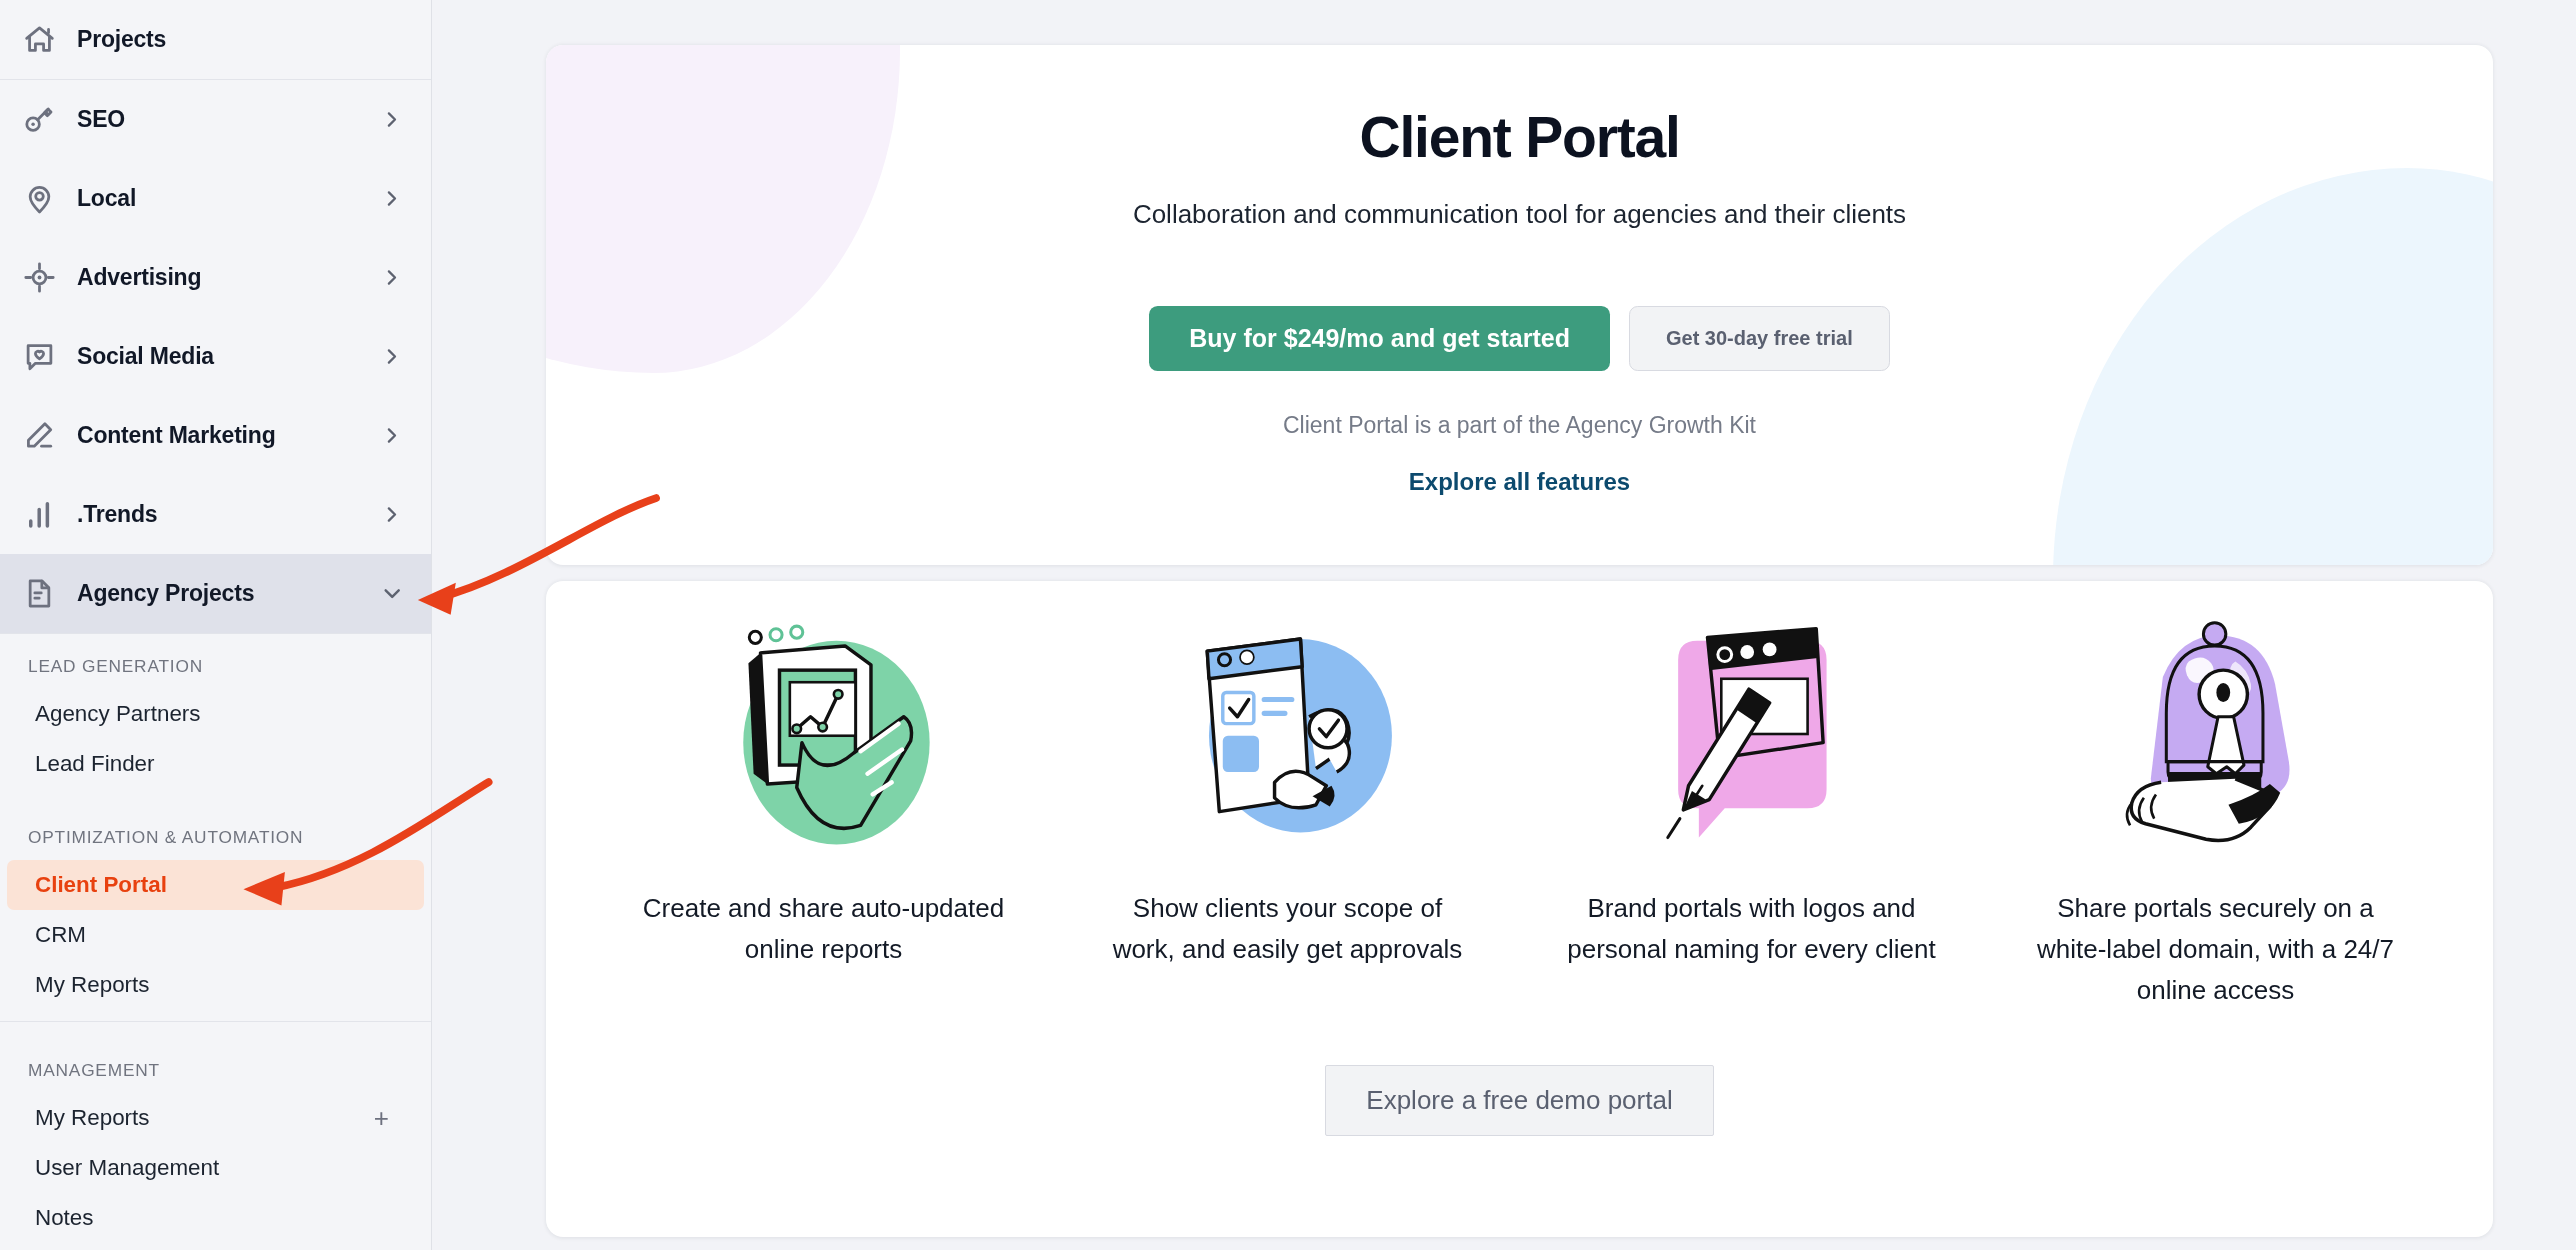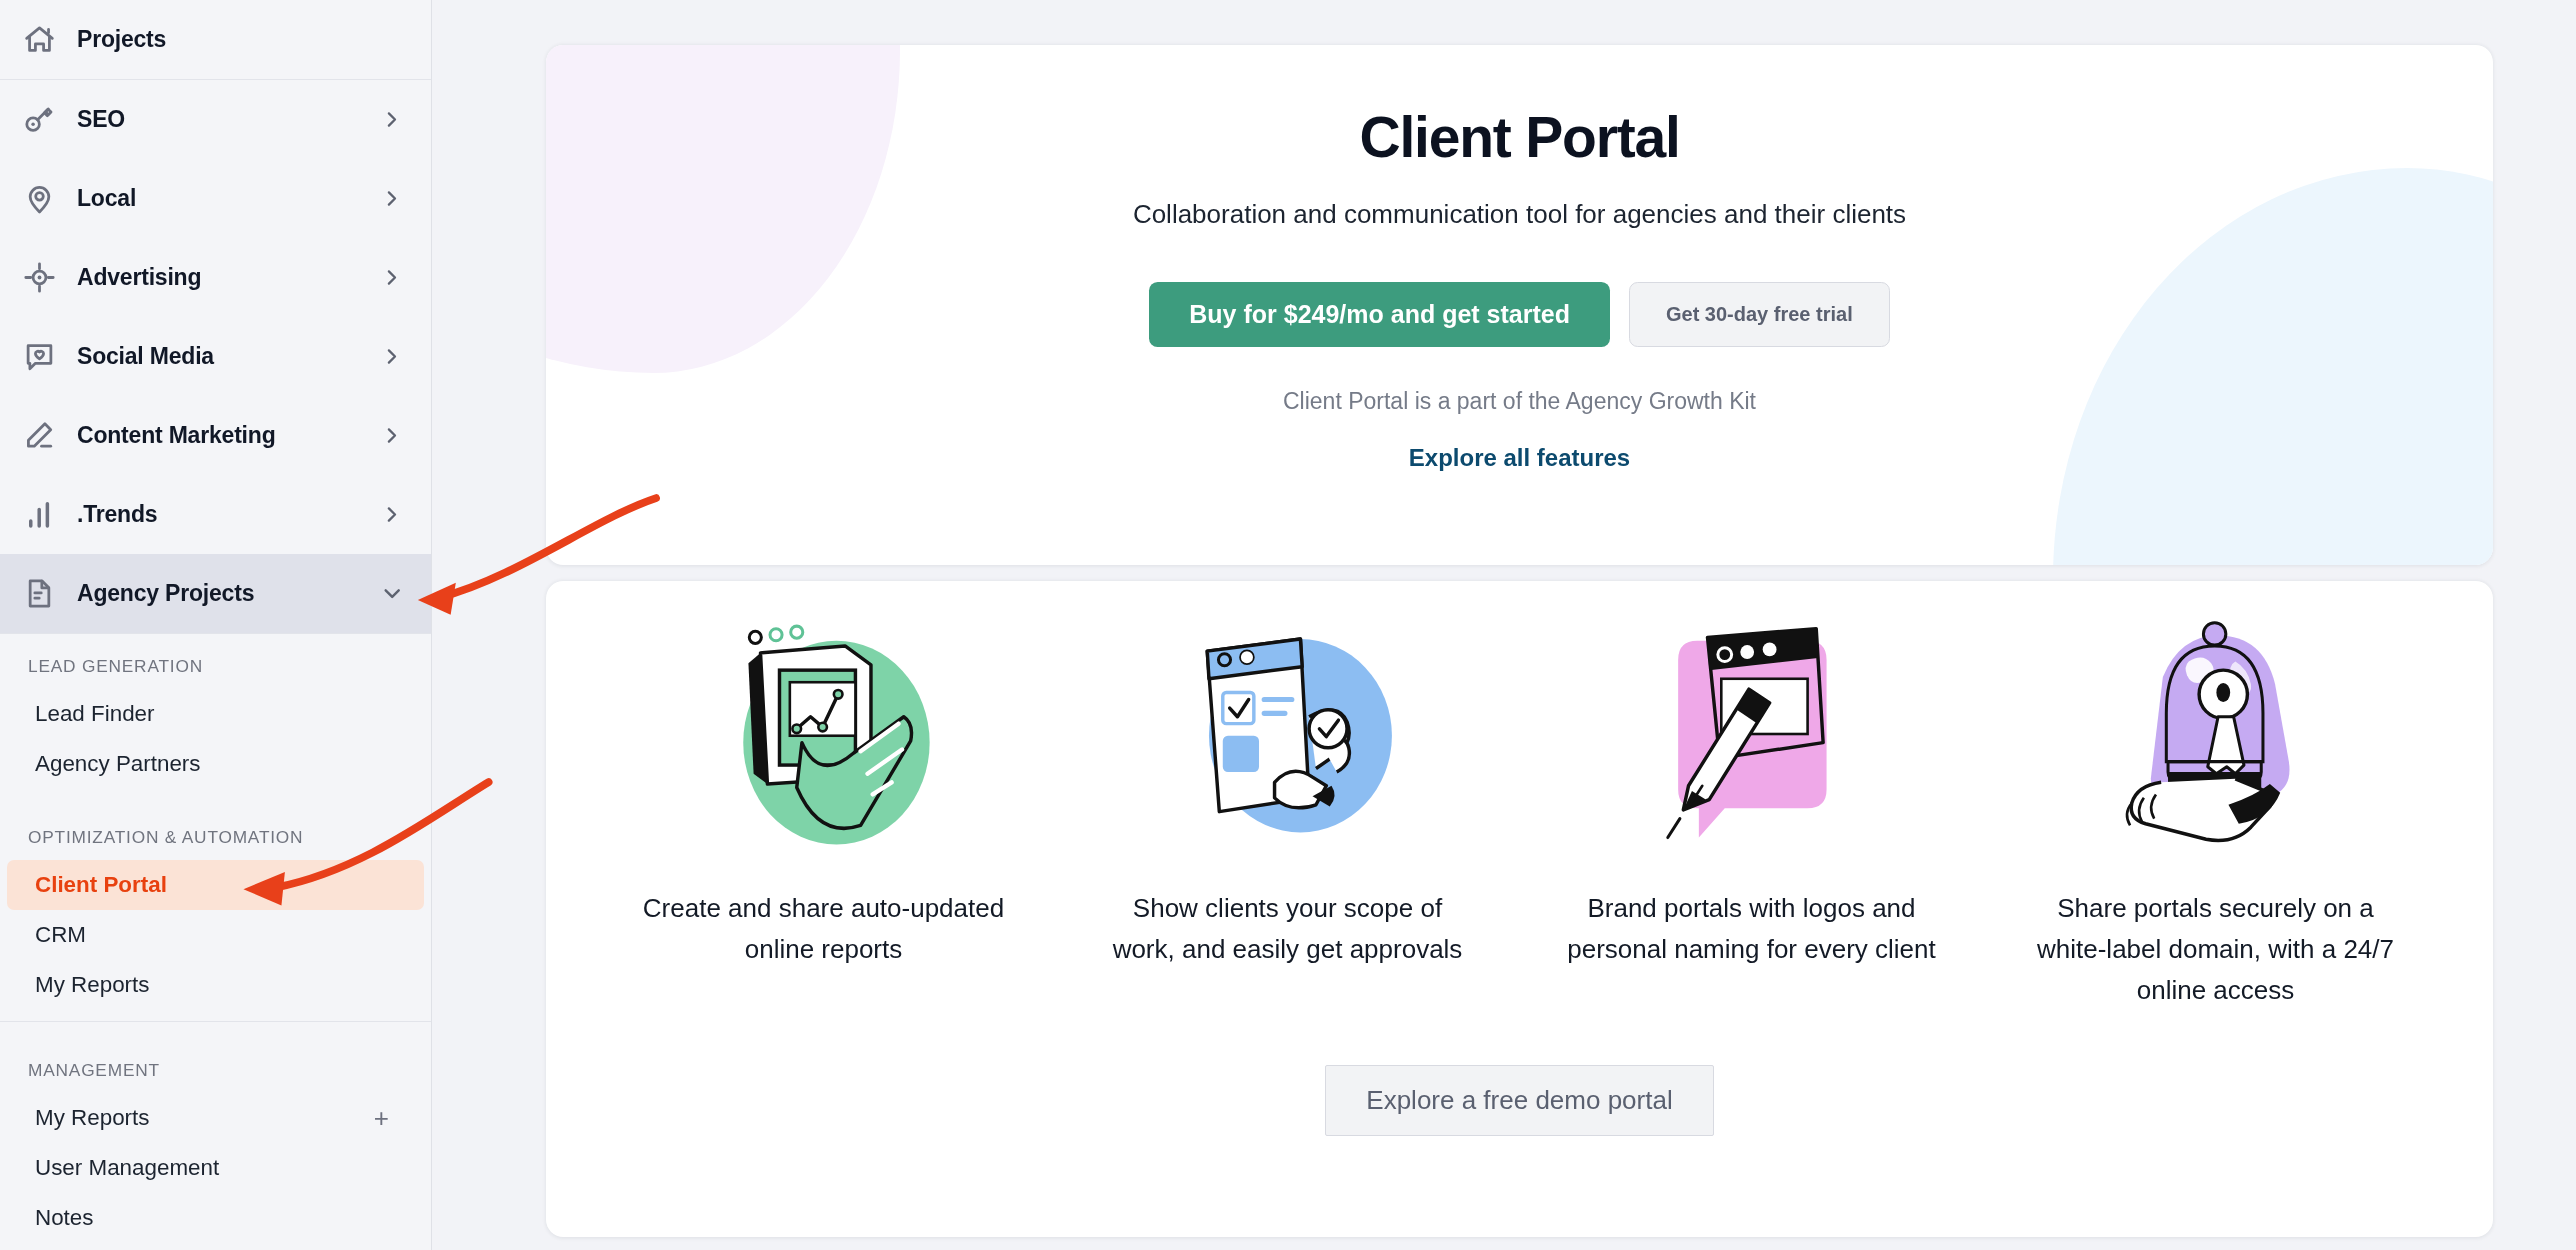--- a/index.html
+++ b/index.html
@@ -161,21 +161,21 @@
     z-index: 2;
   }
   .hero-sub {
     margin-top: 29px;
     font-size: 26px;
     color: #1c2430;
     position: relative;
     z-index: 2;
   }
   .hero-btns {
-    margin-top: 52px;
+    margin-top: 76px;
     display: flex;
     gap: 19px;
     position: relative;
     z-index: 2;
   }
   .btn-primary {
     background: #3d9c7e;
     color: #ffffff;
     font-size: 25px;
     font-weight: bold;
@@ -403,24 +403,24 @@
           <svg width="22.4" height="22.4" viewBox="0 0 24 24" fill="none" stroke="currentColor" stroke-width="2.6" stroke-linecap="round" stroke-linejoin="round">
               <path d="M5 9l7 7 7-7"></path>
             </svg>
         </span>
       </div>
     </div>
 
     <div class="sub-section">
       <div class="sub-title">LEAD GENERATION</div>
       <div class="sub-item">
+        <span>Agency Partners</span>
+      </div>
+      <div class="sub-item">
         <span>Lead Finder</span>
-      </div>
-      <div class="sub-item">
-        <span>Agency Partners</span>
       </div>
     </div>
 
     <div class="sub-section">
       <div class="sub-title">OPTIMIZATION &amp; AUTOMATION</div>
       <div class="sub-item highlight">
         <span>Client Portal</span>
       </div>
       <div class="sub-item">
         <span>CRM</span>

